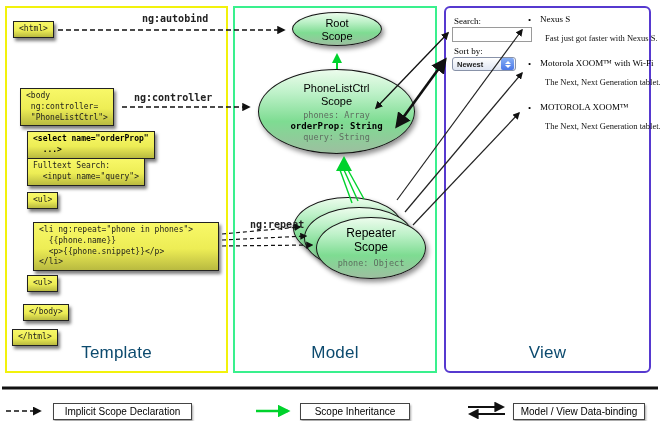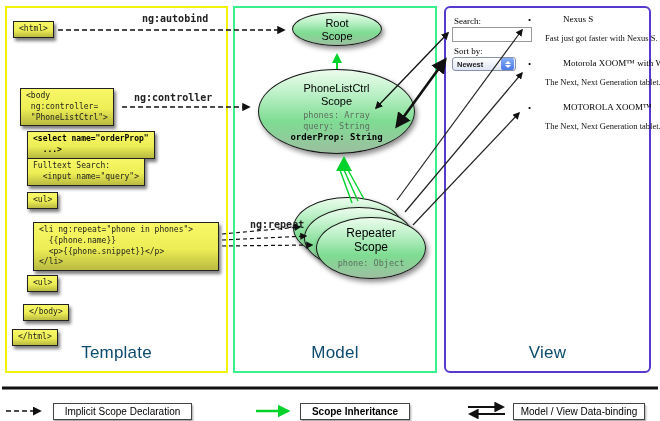--- a/index.html
+++ b/index.html
@@ -52,29 +52,29 @@
   .v-select .sel-text { flex:1; font-size:7.5px; font-weight:bold; color:#222; padding-left:4px; }
   .v-select .sel-btn { width:13px; height:12px; margin-right:1px; border-radius:2px;
               background:linear-gradient(#86aef5,#4a77e8); display:flex; flex-direction:column;
               align-items:center; justify-content:center; gap:1px; }
   .v-select .tri-up   { width:0; height:0; border-left:3px solid transparent; border-right:3px solid transparent; border-bottom:3px solid #fff; }
   .v-select .tri-down { width:0; height:0; border-left:3px solid transparent; border-right:3px solid transparent; border-top:3px solid #fff; }
 
   .v-item { position:absolute; left:528px; width:122px; z-index:2;
             font-family:"Liberation Serif", serif; white-space:nowrap; }
   .v-item .bullet { position:absolute; left:0; top:1px; font-size:9px; }
-  .v-item .it-title { margin-left:35px; font-size:9px; color:#000; }
+  .v-item .it-title { margin-left:12px; font-size:9px; color:#000; }
   .v-item .it-desc  { margin-left:17px; margin-top:9px; font-size:8.5px; color:#111; }
 
   
   .legend-box { position:absolute; top:403px; height:17px; z-index:2; background:#fff;
                 border:1px solid #444; box-shadow:1px 2px 2px rgba(0,0,0,.35);
                 font-size:10px; color:#000; text-align:center; line-height:15px; }
   .legend-box.implicit    { left:53px;  width:139px; }
-  .legend-box.inheritance { left:300px; width:110px;font-weight:bold; }
+  .legend-box.inheritance { left:300px; width:110px; }
   .legend-box.databind    { left:513px; width:132px; }
 
   
   svg.overlay { position:absolute; left:0; top:0; width:660px; height:421px;
                 z-index:5; pointer-events:none; }
 </style>
 </head>
 <body>
 
 <div class="canvas">
@@ -111,22 +111,22 @@
   <div class="nglabel" style="left:237px; top:219px;padding-left:13px;">ng:repeat</div>
 
   <div class="ellipse root">
     <div class="e-title">Root
 Scope</div>
   </div>
   <div class="ellipse phonelist">
     <div class="e-title">PhoneListCtrl
 Scope</div>
     <div class="e-prop" style="margin-top:3px;">phones: Array</div>
+    <div class="e-prop bold">orderProp: String</div>
     <div class="e-prop">query: String</div>
-    <div class="e-prop bold">orderProp: String</div>
   </div>
   <div class="ellipse rep back"></div>
   <div class="ellipse rep mid"></div>
   <div class="ellipse rep front">
     <div class="e-title">Repeater
 Scope</div>
     <div class="e-prop" style="margin-top:3px;">phone: Object</div>
   </div>
 
   <div class="v-label" style="left:454px; top:16px;">Search:</div>

